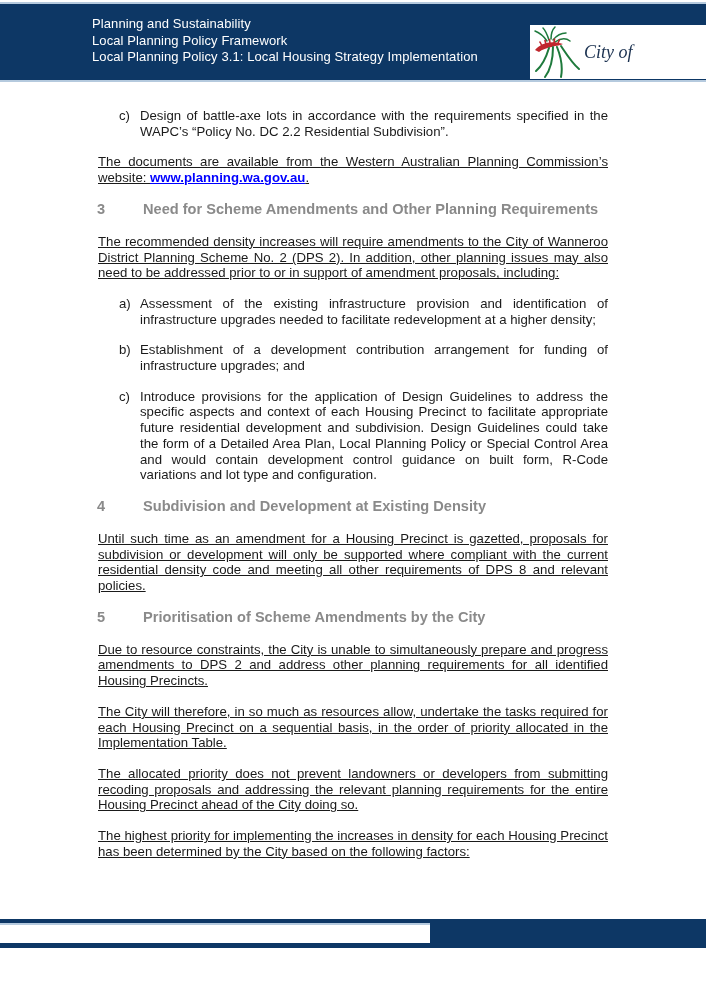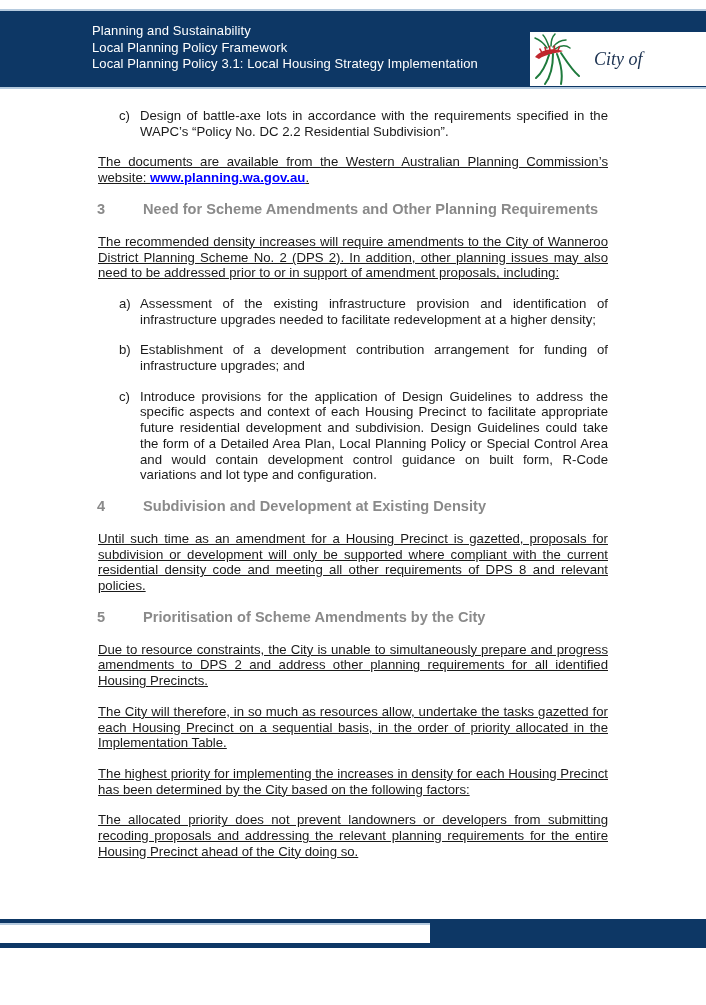--- a/index.html
+++ b/index.html
@@ -7,42 +7,42 @@
     width: 706px; height: 1005px;
     position: relative;
     background: #ffffff;
     overflow: hidden;
     font-family: "Liberation Sans", sans-serif;
     color: #1a1a1a;
   }
 
   
   .header-band {
-    position: absolute; left: 0; top: 9px;
+    position: absolute; left: 0; top: 2px;
     width: 706px; height: 80px;
     background: #0d3765;
     border-top: 2px solid #b5cade;
     border-bottom: 2px solid #b5cade;
     box-sizing: border-box;
   }
   .header-text {
     position: absolute; left: 92px; top: 12px;
     color: #ffffff;
     font-size: 13px; line-height: 16.5px;
     letter-spacing: 0.1px;
     white-space: nowrap;
   }
   .logo-box {
     position: absolute; left: 530px; top: 21px;
     width: 210px; height: 54px;
     background: #ffffff;
     display: flex; align-items: center;
   }
   .logo-plant { width: 50px; height: 52px; margin-left: 2px; flex: 0 0 auto; }
-  .logo-words { margin-left: 12px; color: #1b3150; font-family: "Liberation Serif", serif; }
+  .logo-words { margin-left: 2px; color: #1b3150; font-family: "Liberation Serif", serif; }
   .logo-cityof { display: block; font-style: italic; font-size: 18px; line-height: 18px; }
   .logo-wanneroo { display: block; font-size: 28px; line-height: 26px; letter-spacing: 0.5px; }
 
   
   .content {
     position: absolute; left: 97px; top: 108px;
     width: 511px;
     font-size: 13.2px; line-height: 15.7px;
     text-align: justify;
   }
@@ -158,22 +158,22 @@
   </div>
 
   <p>Until such time as an amendment for a Housing Precinct is gazetted, proposals for subdivision or development will only be supported where compliant with the current residential density code and meeting all other requirements of DPS 8 and relevant policies.</p>
 
   <div class="sec-heading">
     <span class="sec-num">5</span>
     <span>Prioritisation of Scheme Amendments by the City</span>
   </div>
 
   <p>Due to resource constraints, the City is unable to simultaneously prepare and progress amendments to DPS 2 and address other planning requirements for all identified Housing Precincts.</p>
-  <p>The City will therefore, in so much as resources allow, undertake the tasks gazetted for each Housing Precinct on a sequential basis, in the order of priority allocated in the Implementation Table.</p>
+  <p>The City will therefore, in so much as resources allow, undertake the tasks required for each Housing Precinct on a sequential basis, in the order of priority allocated in the Implementation Table.</p>
+  <p>The allocated priority does not prevent landowners or developers from submitting recoding proposals and addressing the relevant planning requirements for the entire Housing Precinct ahead of the City doing so.</p>
   <p>The highest priority for implementing the increases in density for each Housing Precinct has been determined by the City based on the following factors:</p>
-  <p>The allocated priority does not prevent landowners or developers from submitting recoding proposals and addressing the relevant planning requirements for the entire Housing Precinct ahead of the City doing so.</p>
 
 </div>
 
 <div class="footer-bar">
   <div class="footer-white"></div>
   <div class="footer-navy"></div>
 </div>
 
 </body></html>

